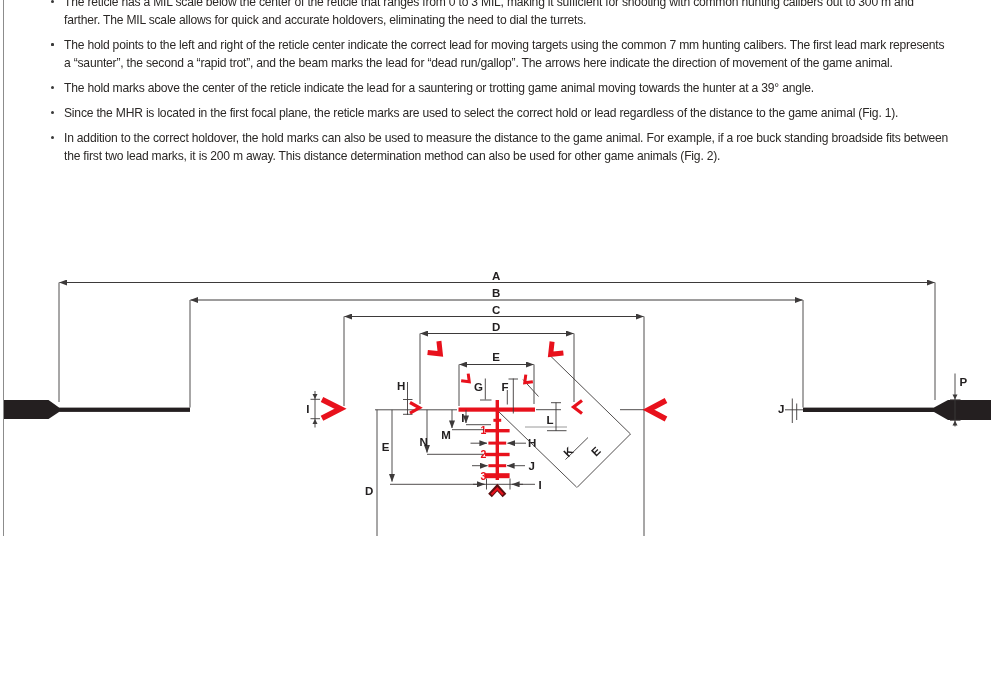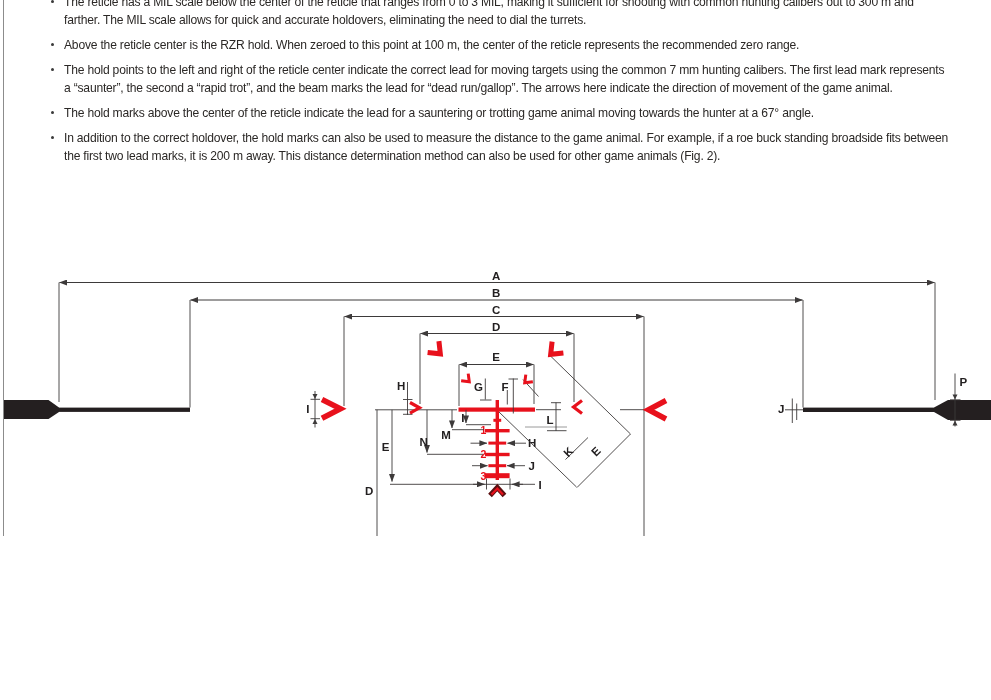--- a/index.html
+++ b/index.html
@@ -29,23 +29,24 @@
        letter-spacing:-0.4px;fill:var(--red);}
 </style>
 </head>
 <body>
 
 <div class="page">
   <div class="page-border"></div>
 
   <ul class="bullets">
     <li><span class="dot"></span><span>The reticle has a MIL scale below the center of the reticle that ranges from 0 to 3 MIL, making it sufficient for shooting with common hunting calibers out to 300 m and farther. The MIL scale allows for quick and accurate holdovers, eliminating the need to dial the turrets.</span></li>
-    <li><span class="dot"></span><span>Above the reticle center is the RZR hold. When zeroed to this point at 100 m, the center of the reticle represents the recommended zero range.</span></li>
+    <li><span class="dot"></span></li>
     <li><span class="dot"></span><span>The hold points to the left and right of the reticle center indicate the correct lead for moving targets using the common 7 mm hunting calibers. The first lead mark represents a “saunter”, the second a “rapid trot”, and the beam marks the lead for “dead run/gallop”. The arrows here indicate the direction of movement of the game animal.</span></li>
-    <li><span class="dot"></span><span>The hold marks above the center of the reticle indicate the lead for a sauntering or trotting game animal moving towards the hunter at a 67° angle.</span></li>
+    <li><span class="dot"></span><span>The hold marks above the center of the reticle indicate the lead for a sauntering or trotting game animal moving towards the hunter at a 39° angle.</span></li>
+    <li><span class="dot"></span><span>Since the MHR is located in the first focal plane, the reticle marks are used to select the correct hold or lead regardless of the distance to the game animal (Fig. 1).</span></li>
     <li><span class="dot"></span><span>In addition to the correct holdover, the hold marks can also be used to measure the distance to the game animal. For example, if a roe buck standing broadside fits between the first two lead marks, it is 200 m away. This distance determination method can also be used for other game animals (Fig. 2).</span></li>
   </ul>
 
   <svg class="diagram" width="991" height="700" viewBox="0 0 991 700">
     <defs>
       <marker id="arr" viewBox="0 0 8 6" refX="7.6" refY="3" markerWidth="8" markerHeight="6" orient="auto-start-reverse" markerUnits="userSpaceOnUse">
         <path d="M0,0 L8,3 L0,6 Z" fill="#3d3a3a"></path>
       </marker>
     </defs>
 

